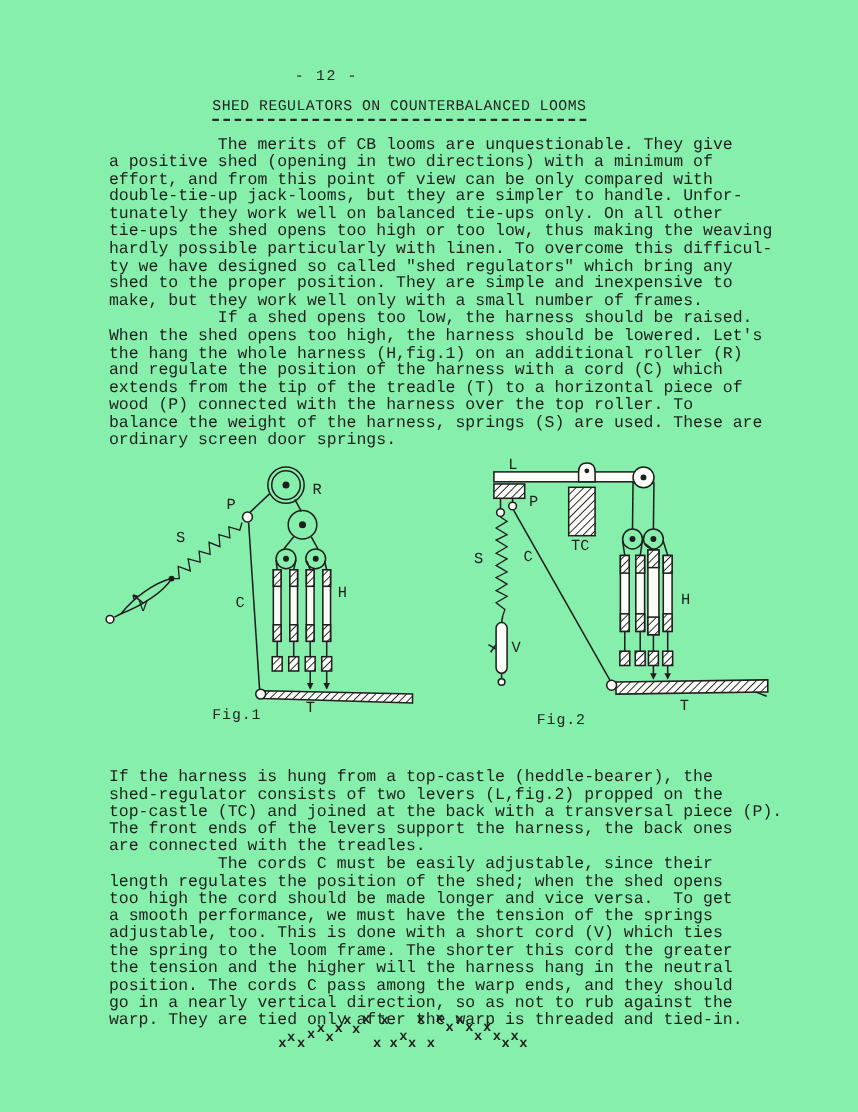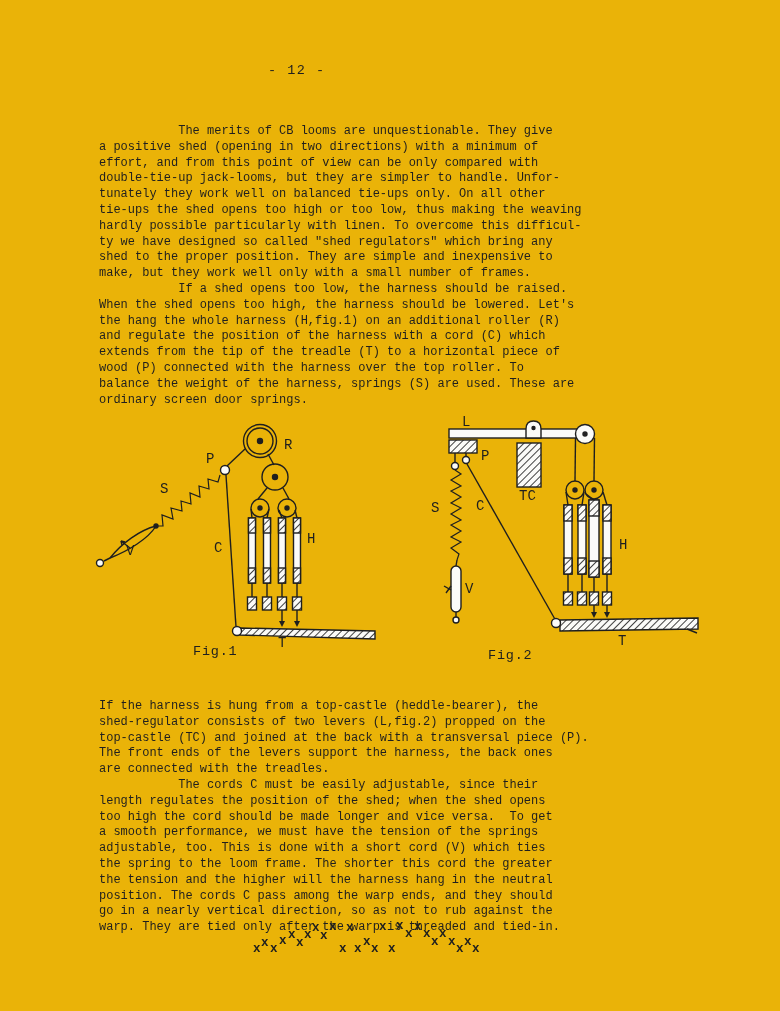--- a/index.html
+++ b/index.html
@@ -1,32 +1,32 @@
 <!DOCTYPE html>
 <html><head>
 <meta charset="utf-8">
 <style>
   html,body{margin:0;padding:0;background:#e8e8e4;}
   .page{
     position:relative;width:780px;height:1011px;margin:0 auto;
-    background:#eab308;color:#1f1f1f;overflow:hidden;
+    background:#86efac;color:#1f1f1f;overflow:hidden;
     font-family:"Liberation Mono","DejaVu Sans Mono",monospace;
   }
   .pageno{
     position:absolute;left:268px;top:63px;
     font-size:13.5px;letter-spacing:1.5px;white-space:pre;
   }
   .doc-title{
     position:absolute;left:193px;top:90px;
     font-size:13.5px;letter-spacing:0.4px;white-space:pre;
     border-bottom:2px dashed #2a2a2a;padding-bottom:3px;
   }
   .tblock{
     position:absolute;white-space:pre;
-    font-size:12px;line-height:15.8px;
+    font-size:15px;line-height:15.8px;
   }
   .block1{left:99px;top:124px;}
   .block2{left:99px;top:669px;margin-top:30px;}
   .fig-caption{
     position:absolute;font-size:13.5px;letter-spacing:0.8px;white-space:pre;
   }
   .cap1{left:193px;top:644px;}
   .cap2{left:488px;top:648px;}
   svg.diagram{position:absolute;}
   .fig1{left:78px;top:413px;}
@@ -37,20 +37,21 @@
   }
   .xdeco{position:absolute;left:250px;top:920px;width:240px;height:40px;}
   .deco-x{position:absolute;font-size:12.5px;font-weight:bold;color:#1f1f1f;}
 </style>
 </head>
 <body>
 
 <div class="page">
 
   <div class="pageno">- 12 -</div>
+  <div class="doc-title">SHED REGULATORS ON COUNTERBALANCED LOOMS</div>
 
   <div class="tblock block1">           The merits of CB looms are unquestionable. They give
 a positive shed (opening in two directions) with a minimum of
 effort, and from this point of view can be only compared with
 double-tie-up jack-looms, but they are simpler to handle. Unfor-
 tunately they work well on balanced tie-ups only. On all other
 tie-ups the shed opens too high or too low, thus making the weaving
 hardly possible particularly with linen. To overcome this difficul-
 ty we have designed so called "shed regulators" which bring any
 shed to the proper position. They are simple and inexpensive to

